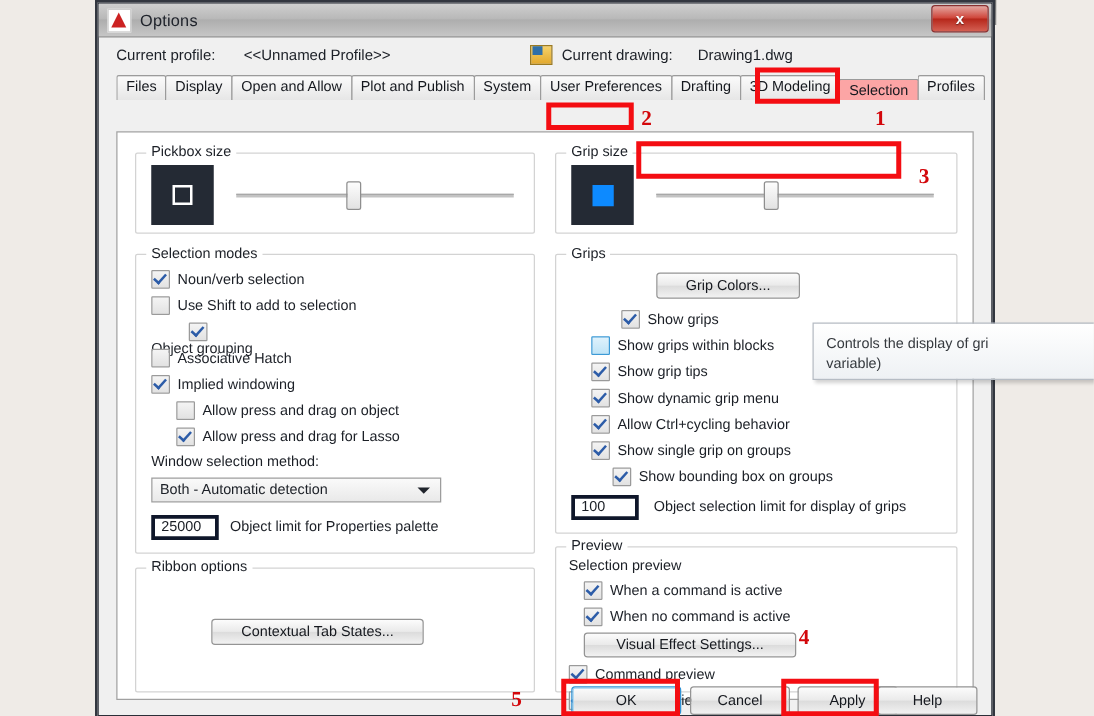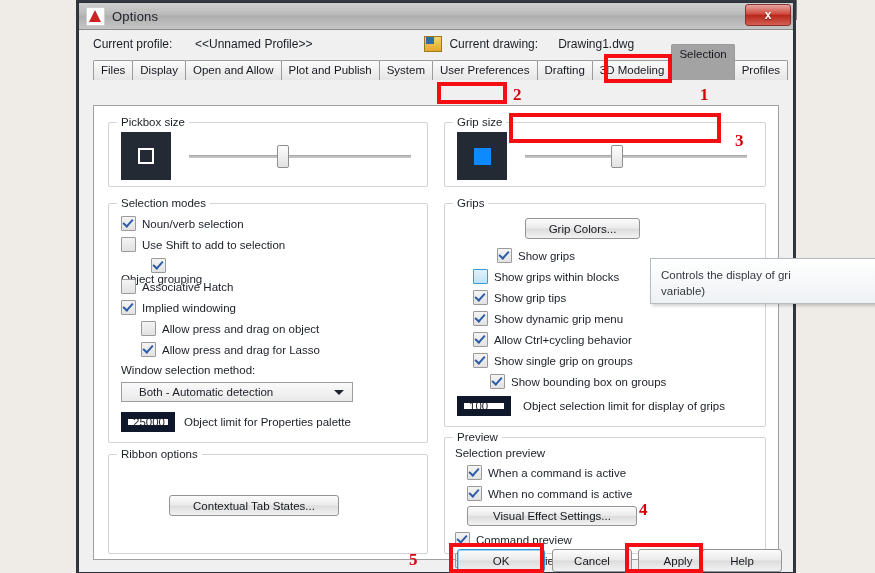--- a/index.html
+++ b/index.html
@@ -112,23 +112,23 @@
     border: 1px solid #9b9b9b;
     border-bottom: none;
     background: linear-gradient(#fbfbfb, #e6e6e6);
     margin-right: -1px;
     border-radius: 2px 2px 0 0;
     line-height: 13px;
     cursor: pointer;
     white-space: nowrap;
   }
   .tab.active {
-    background: #a3a3a3;
+    background: #fca5a5;
     position: relative; z-index: 3;
-    padding-bottom: 19px;
+    padding-bottom: 0;
   }
 
   .tabpanel {
     position: absolute;
     left: 14px; right: 14px;
     top: 75px; height: 455px;
     background: #ffffff;
     border: 1px solid #a0a0a0;
     box-sizing: border-box;
   }
@@ -203,35 +203,35 @@
   
   .statictext {
     position: absolute; font-size: 11.5px; color: #1b1f26; white-space: nowrap;
   }
   .combobox {
     position: absolute;
     border: 1px solid #9d9d9d;
     background: linear-gradient(#fafafa, #e9e9e9);
     font-size: 11.5px; color: #1b1f26;
     display: flex; align-items: center;
-    padding-left: 17px;
+    padding-left: 6px;
     box-sizing: border-box;
     cursor: pointer;
   }
   .combobox .arrow {
     position: absolute; right: 8px; top: 50%;
     margin-top: -2px;
     width: 0; height: 0;
     border-left: 5px solid transparent;
     border-right: 5px solid transparent;
     border-top: 5px solid #20242c;
   }
   .textfield {
     position: absolute;
-    border: 7px solid #0f172a;
+    border: 3px solid #0f172a;
     background: #ffffff;
     font-size: 11.5px; color: #1b1f26;
     display: flex; align-items: center;
     padding-left: 5px;
     box-sizing: border-box;
   }
   .btn {
     position: absolute;
     border: 1px solid #949494;
     border-radius: 3px;

